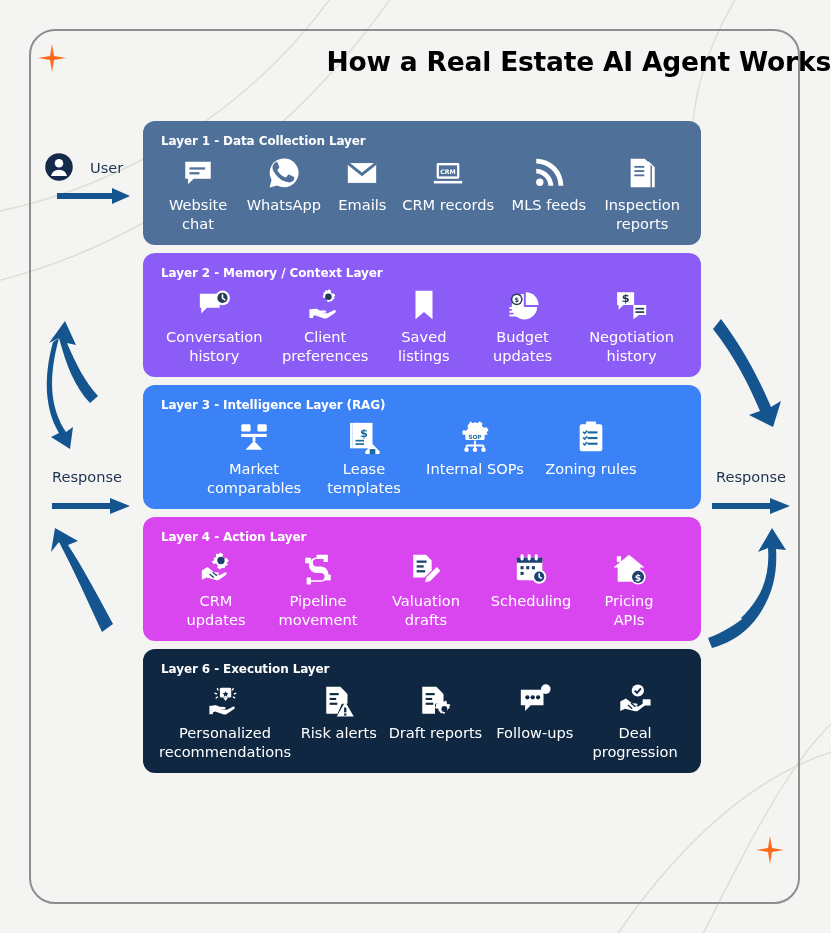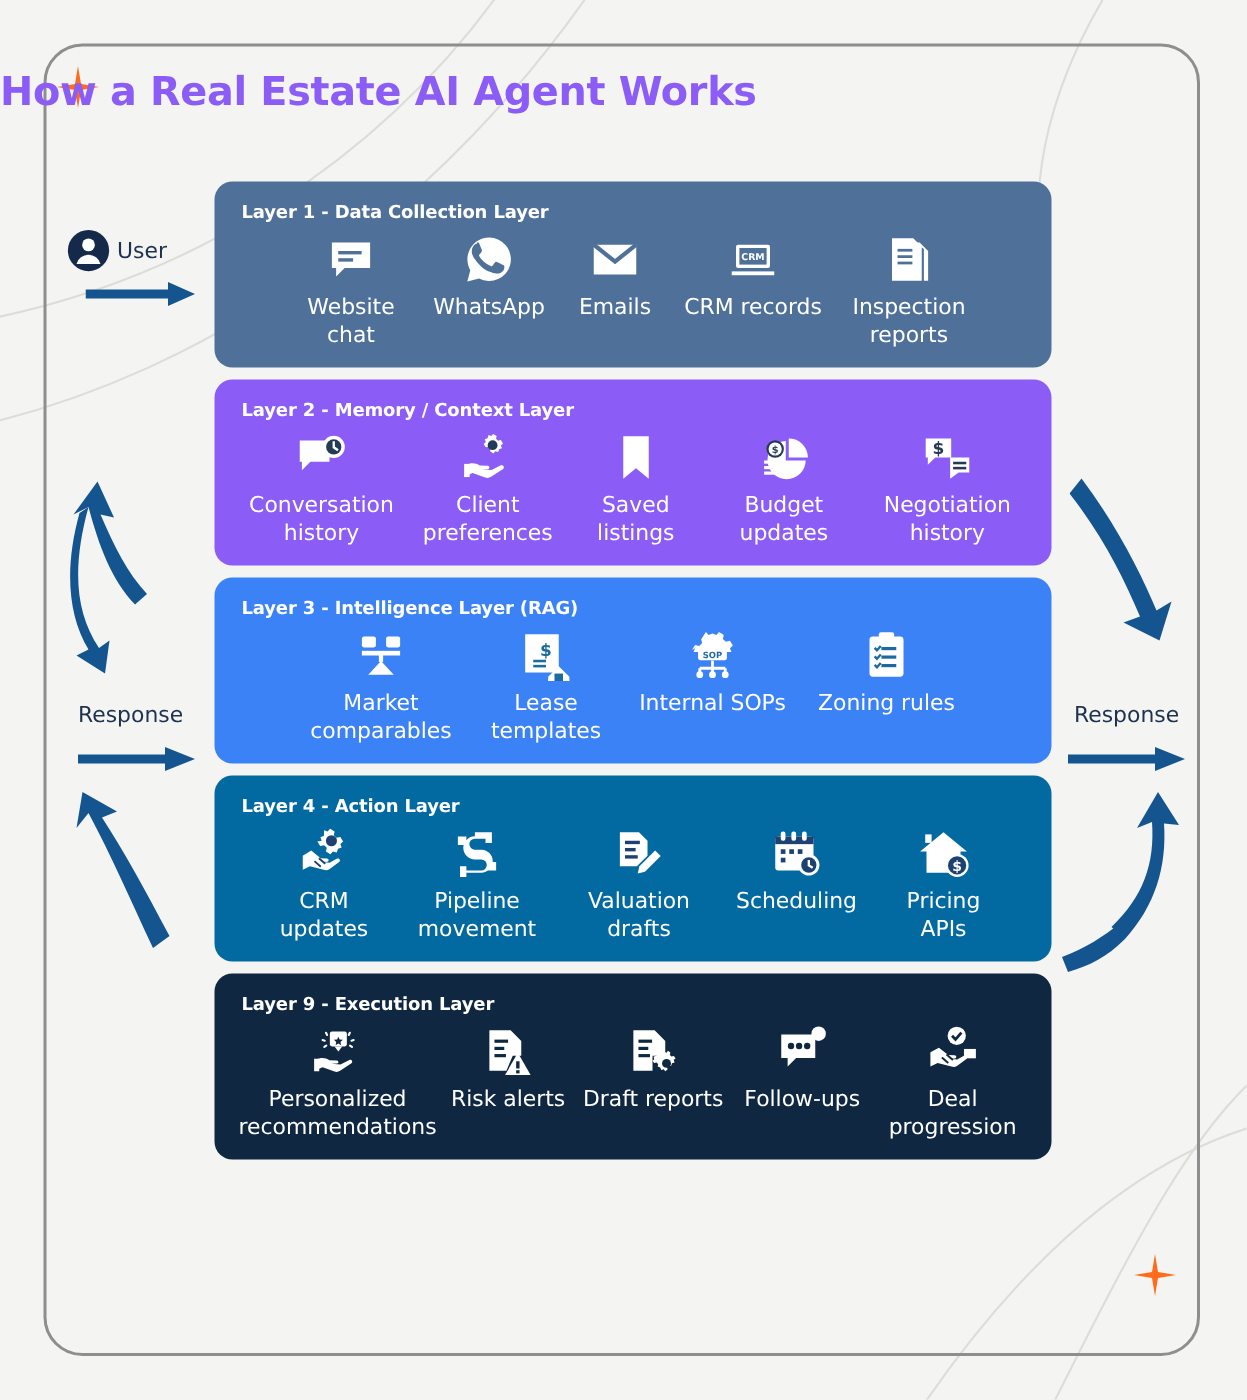--- a/index.html
+++ b/index.html
@@ -9,22 +9,22 @@
     font-family:"DejaVu Sans","Liberation Sans",sans-serif;
     position:relative;overflow:hidden;
   }
   .bg-lines{position:absolute;inset:0;pointer-events:none;z-index:0;}
   .frame{
     position:absolute;left:29px;top:29px;width:771px;height:875px;
     border:2px solid #8e8e8e;border-radius:26px;box-sizing:border-box;z-index:1;
   }
   .sparkle{position:absolute;z-index:3;}
   .title{
-    position:absolute;left:0;top:46px;width:831px;text-align:left;
-    font-size:26.5px;font-weight:bold;color:#8b5cf6;letter-spacing:-.2px;z-index:4;
+    position:absolute;left:0;top:46px;width:831px;text-align:right;
+    font-size:26.5px;font-weight:bold;color:#000000;letter-spacing:-.2px;z-index:4;
   }
   .layers{position:absolute;left:143px;top:121px;width:558px;z-index:4;}
   .layer{border-radius:12px;margin-bottom:8px;padding:13px 14px 12px 14px;box-sizing:border-box;}
   .layer-title{color:#ffffff;font-size:12px;font-weight:bold;margin:0 0 4px 4px;letter-spacing:-.1px;}
   .items{display:flex;align-items:flex-start;justify-content:center;}
   .item{display:flex;flex-direction:column;align-items:center;text-align:center;padding:0 2px;}
   .item .ico{height:42px;display:flex;align-items:center;justify-content:center;}
   .item .ico svg{display:block;fill:#ffffff;}
   .item .lbl{color:#ffffff;font-size:14.6px;line-height:19px;white-space:pre-line;margin-top:1px;}
   .side{position:absolute;z-index:4;color:#1e3250;font-size:14.6px;}
@@ -47,21 +47,21 @@
 
 <svg class="sparkle" style="left:38px;top:44px" width="28" height="28" viewBox="0 0 28 28">
   <path d="M14 0 L16 12 L28 14 L16 16 L14 28 L12 16 L0 14 L12 12 Z" fill="#ff6b1a"></path>
 </svg>
 <svg class="sparkle" style="left:756px;top:836px" width="28" height="28" viewBox="0 0 28 28">
   <path d="M14 0 L16 12 L28 14 L16 16 L14 28 L12 16 L0 14 L12 12 Z" fill="#ff6b1a"></path>
 </svg>
 
 <div class="title">How a Real Estate AI Agent Works</div>
 
-<div class="side" style="left:44px;top:152px;display:flex;align-items:center;gap:4px;">
+<div class="side" style="left:44px;top:152px;display:flex;align-items:center;gap:16px;">
   <svg width="30" height="30" viewBox="0 0 24 24">
     <circle cx="12" cy="12" r="11" fill="#15294a"></circle>
     <circle cx="12" cy="9" r="3.4" fill="#ffffff"></circle>
     <path d="M5.6 19.2a6.6 6.6 0 0 1 12.8 0z" fill="#ffffff"></path>
   </svg>
   <span>User</span>
 </div>
 
 <div class="side arrow" style="left:57px;top:186px">
   <svg width="73" height="20" viewBox="0 0 73 20">
@@ -146,20 +146,30 @@
       <div class="item" style="width:108px">
         <span class="ico">
             <svg width="34" height="34" viewBox="0 0 24 24">
               <rect x="4" y="5" width="16" height="11" rx="1"></rect>
               <rect x="5.6" y="6.6" width="12.8" height="7.8" fill="#4f7199"></rect>
               <text x="12" y="12.4" font-size="4.4" font-weight="bold" fill="#ffffff" text-anchor="middle" font-family="DejaVu Sans, sans-serif">CRM</text>
               <rect x="2" y="17.6" width="20" height="1.8"></rect>
             </svg>
           </span>
         <span class="lbl">CRM records</span>
+      </div>
+      <div class="item" style="width:100px">
+        <span class="ico">
+            <svg width="34" height="34" viewBox="0 0 24 24">
+              <circle cx="5.5" cy="18.5" r="2.6"></circle>
+              <path d="M3 12.4a9 9 0 0 1 8.6 8.6h3.4A12.4 12.4 0 0 0 3 9z"></path>
+              <path d="M3 5.3a15.7 15.7 0 0 1 15.7 15.7h3.4A19.1 19.1 0 0 0 3 1.9z"></path>
+            </svg>
+          </span>
+        <span class="lbl">MLS feeds</span>
       </div>
       <div class="item" style="width:92px">
         <span class="ico">
             <svg width="34" height="34" viewBox="0 0 24 24">
               <path d="M4 2h10l4 4v16H4z"></path>
               <path d="M7 4h10l4 4v14h-2V7l-4-3z"></path>
               <rect x="6.6" y="7" width="7" height="1.3" fill="#4f7199"></rect>
               <rect x="6.6" y="10" width="7" height="1.3" fill="#4f7199"></rect>
               <rect x="6.6" y="13" width="7" height="1.3" fill="#4f7199"></rect>
             </svg>
@@ -294,21 +304,21 @@
               <path d="M6.4 8.4l1.1 1.1 1.8-2" stroke="#1c6ba0" stroke-width="1.1" fill="none"></path>
               <path d="M6.4 12.4l1.1 1.1 1.8-2" stroke="#1c6ba0" stroke-width="1.1" fill="none"></path>
               <path d="M6.4 16.4l1.1 1.1 1.8-2" stroke="#1c6ba0" stroke-width="1.1" fill="none"></path>
             </svg>
           </span>
         <span class="lbl">Zoning rules</span>
       </div>
     </div>
   </div>
 
-  <div class="layer" style="background:#0369a1">
+  <div class="layer" style="background:#d946ef">
     <div class="layer-title">Layer 4 - Action Layer</div>
     <div class="items">
       <div class="item" style="width:90px">
         <span class="ico">
             <svg width="34" height="34" viewBox="0 0 24 24">
               <path d="M12 1l1.7.6 1.2-1.3 2.1 1.3-.4 1.8 1.3 1.2 1.8-.4 1.3 2.1-1.3 1.2.6 1.7-1.7.6-.6 1.7-1.8-.4-1.2 1.3-2.1-1.3.4-1.8-1.3-1.2-1.8.4-1.3-2.1L10.9 6l-.6-1.7L12 3.7z"></path>
               <circle cx="15.5" cy="6" r="2.6" fill="#1d4271"></circle>
               <path d="M2 13l4-2.4 4.4 3.6 3 .2c.9.1 1.1 1.2.2 1.5l-2.8.1 3.8.4 3.6-2c1-.5 1.8.9.9 1.6l-4.6 3.4c-.9.6-1.7.6-2.6.3L5.4 18 2 19.6z"></path>
               <path d="M7.5 15.6l3 2.6M9.6 14.2l3 2.6" stroke="#1d4271" stroke-width=".9" fill="none"></path>
             </svg>
@@ -369,21 +379,21 @@
               <text x="18.4" y="20.4" font-size="6.6" font-weight="bold" fill="#ffffff" text-anchor="middle" font-family="DejaVu Sans, sans-serif">$</text>
             </svg>
           </span>
         <span class="lbl">Pricing
 APIs</span>
       </div>
     </div>
   </div>
 
   <div class="layer" style="background:#0f2741">
-    <div class="layer-title">Layer 9 - Execution Layer</div>
+    <div class="layer-title">Layer 6 - Execution Layer</div>
     <div class="items">
       <div class="item" style="width:144px">
         <span class="ico">
             <svg width="34" height="34" viewBox="0 0 24 24">
               <rect x="8.4" y="2.6" width="8" height="7" rx="1"></rect>
               <path d="M10.6 9.6h3.6L12.4 12z"></path>
               <path d="M12.4 5l.6 1.4 1.5.1-1.1 1 .3 1.5-1.3-.8-1.3.8.3-1.5-1.1-1 1.5-.1z" fill="#0f2741"></path>
               <path d="M6.6 3.2l.5 1M17.8 3.2l-.5 1M5 6.6l1 .3M19.6 6.6l-1 .3M5.8 9.8l.9-.6M18.8 9.8l-.9-.6" stroke="#ffffff" stroke-width="1" fill="none" stroke-linecap="round"></path>
               <path d="M2 15.8c2-1.2 4.4-1 6.2.3l3.4.1c.9 0 1.2 1.2.2 1.5l-2.8.1 4.4.3 4.2-2.1c1.1-.5 1.9 1 .8 1.7l-5.2 3.4c-1 .6-1.7.6-2.6.3L5 19.4l-3 1.3z"></path>
               <rect x="1" y="15.4" width="2.4" height="5.9"></rect>

